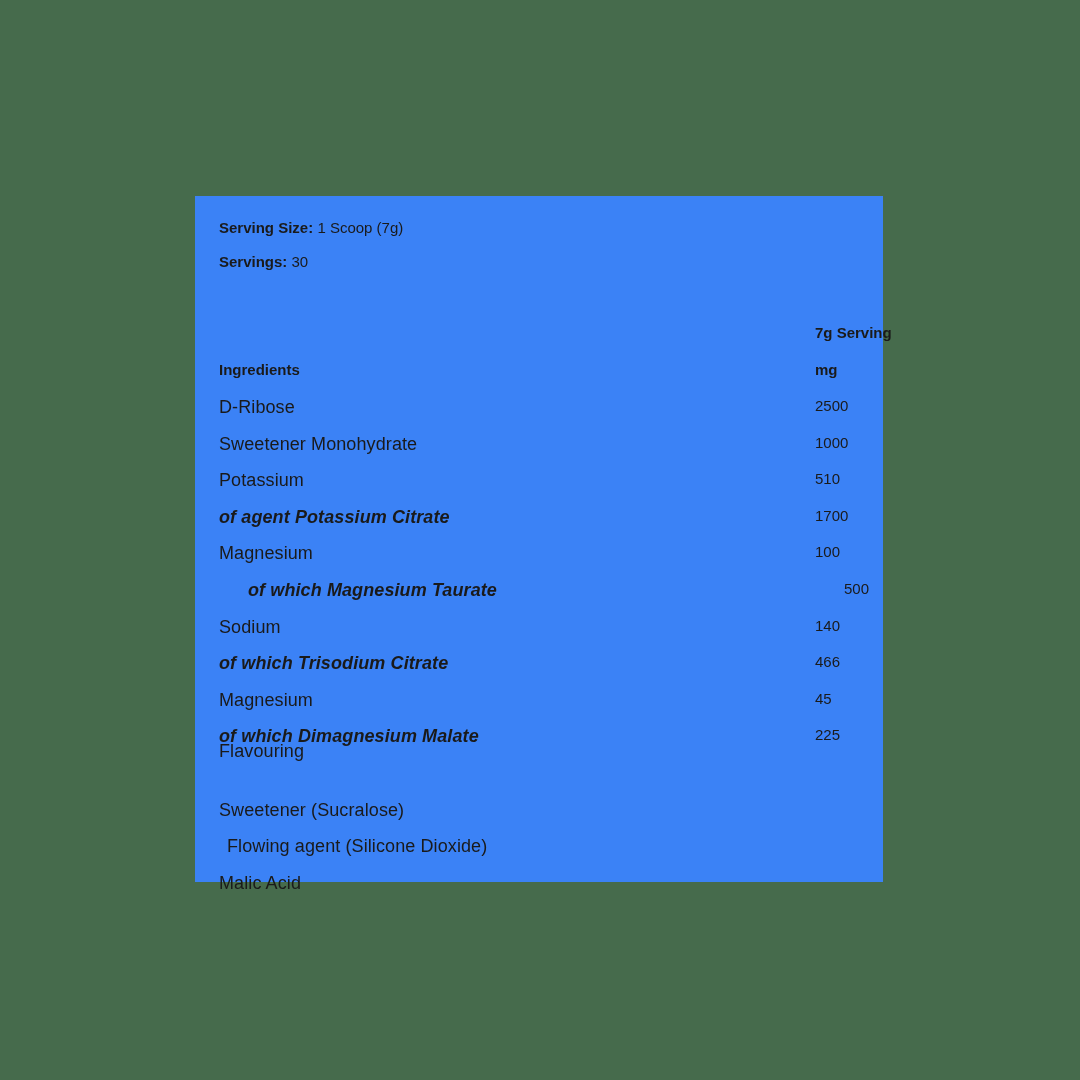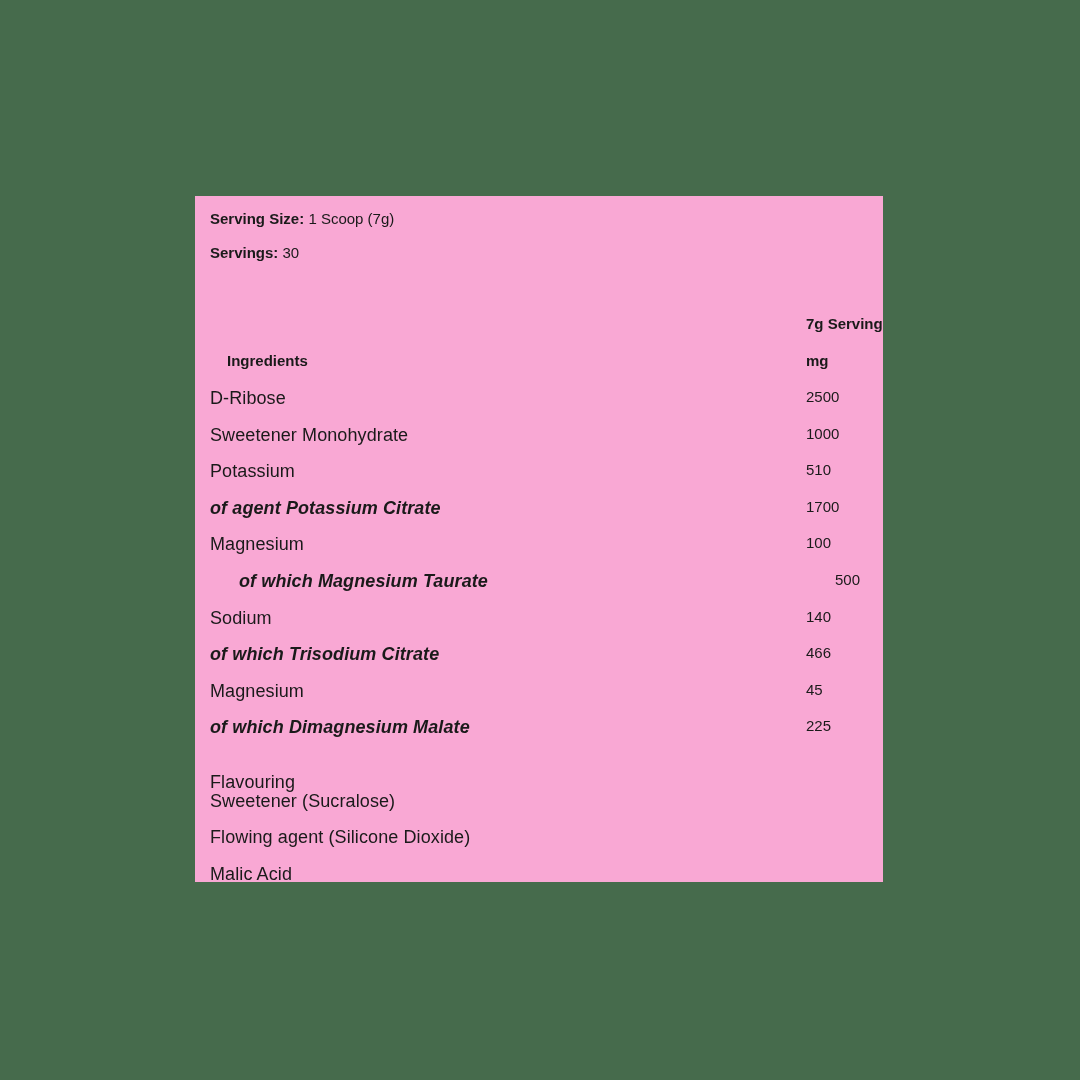--- a/index.html
+++ b/index.html
@@ -12,23 +12,23 @@
     background: #466b4c;
     font-family: "Liberation Sans", sans-serif;
     overflow: hidden;
   }
   #panel {
     position: absolute;
     left: 195px;
     top: 196px;
     width: 688px;
     height: 686px;
-    background: #f9a8d4;
+    background: #3b82f6;
     box-sizing: border-box;
-    padding: 8px;
+    padding: 17px;
   }
   .inner {
     position: relative;
     width: 100%;
     height: 100%;
   }
   .row {
     position: absolute;
     left: 0;
     width: 100%;
@@ -92,21 +92,21 @@
       <span class="k">Serving Size:</span>
       <span>1 Scoop (7g)</span>
     </div>
     <div class="serving-line" style="top: 40px;">
       <span class="k">Servings:</span>
       <span>30</span>
     </div>
 
     <div class="colhead" style="top: 111px;">7g Serving</div>
 
-    <div class="ingredients-head" style="top: 148px; margin-left: 17px;">Ingredients</div>
+    <div class="ingredients-head" style="top: 148px;">Ingredients</div>
     <div class="colhead" style="top: 148px;">mg</div>
 
     <div id="rows-container">
         <div class="row" style="top: 184px;">
           <div class="label">D-Ribose</div>
           <div class="value">2500</div>
         </div>
         <div class="row" style="top: 220.6px;">
           <div class="label">Sweetener Monohydrate</div>
           <div class="value">1000</div>
@@ -136,29 +136,29 @@
           <div class="value">466</div>
         </div>
         <div class="row" style="top: 476.8px;">
           <div class="label">Magnesium</div>
           <div class="value">45</div>
         </div>
         <div class="row" style="top: 513.4px;">
           <div class="label italic-bold">of which Dimagnesium Malate</div>
           <div class="value">225</div>
         </div>
-        <div class="row" style="top: 568px;">
+        <div class="row" style="top: 528px;">
           <div class="label">Flavouring</div>
           <div class="value"></div>
         </div>
         <div class="row" style="top: 586.6px;">
           <div class="label">Sweetener (Sucralose)</div>
           <div class="value"></div>
         </div>
-        <div class="row" style="top: 623.2px;">
+        <div class="row" style="top: 623.2px; margin-left: 8px;">
           <div class="label">Flowing agent (Silicone Dioxide)</div>
           <div class="value"></div>
         </div>
         <div class="row" style="top: 660px;">
           <div class="label">Malic Acid</div>
           <div class="value"></div>
         </div>
       </div>
   </div>
 </div>

